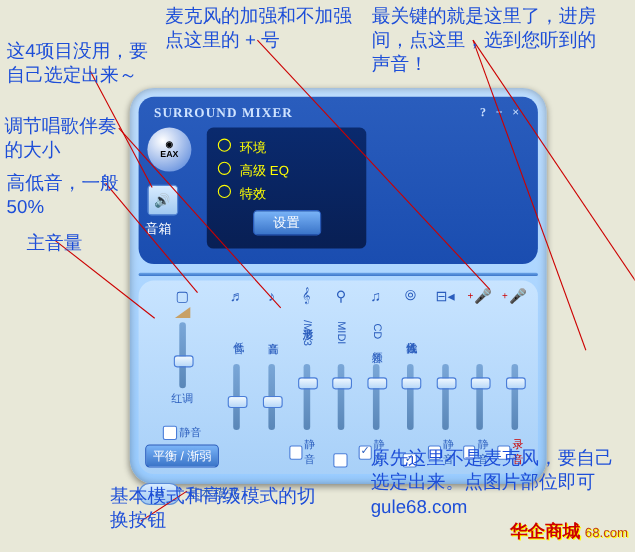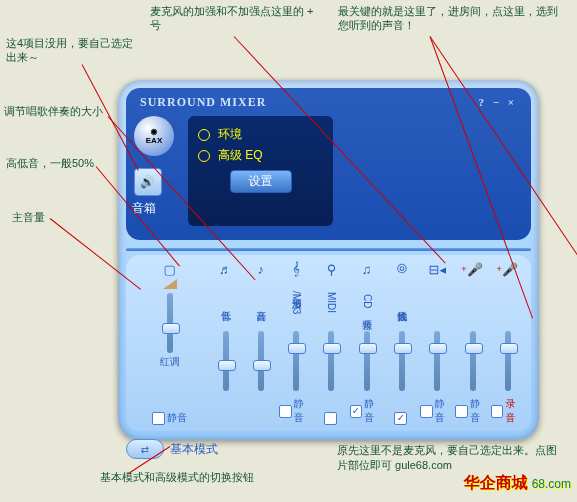--- a/index.html
+++ b/index.html
@@ -1,26 +1,26 @@
 <!DOCTYPE html>
 <html><head>
 <meta charset="utf-8">
 <style>
 body{margin:0;font-family:"Microsoft YaHei",SimSun,sans-serif;background:#e8e8d8;width:577px;height:502px;position:relative;overflow:hidden;font-size:12px}
-.anno{position:absolute;color:#14532d;font-size:11px;line-height:1.3;z-index:10}
+.anno{position:absolute;color:#1d4ed8;font-size:17px;line-height:1.3;z-index:10}
 .line{position:absolute;background:#c00;z-index:5;pointer-events:none}
-.mixer{position:absolute;left:118px;top:80px;width:421px;height:360px;background:linear-gradient(#bfdfff,#9cf);border-radius:22px;box-shadow:inset 0 0 8px rgba(0,0,0,.3),0 2px 6px rgba(0,0,0,.4)}
+.mixer{position:absolute;left:118px;top:80px;width:379px;height:360px;background:linear-gradient(#bfdfff,#9cf);border-radius:22px;box-shadow:inset 0 0 8px rgba(0,0,0,.3),0 2px 6px rgba(0,0,0,.4)}
 .top-panel{margin:8px;background:linear-gradient(#2a5dbd,#1a4db0);border-radius:14px;height:152px;position:relative;color:#fff}
 .title-bar{height:20px;padding:4px 14px;font:bold 12px Verdana;letter-spacing:1px;color:#cfe3ff;display:flex;align-items:center}
 .win-btns{margin-left:auto;color:#cfe3ff;font-size:11px;letter-spacing:3px}
 .eax{position:absolute;left:8px;top:28px;width:40px;height:40px;border-radius:50%;background:radial-gradient(circle at 35% 30%,#fff,#4a7dd8);display:flex;align-items:center;justify-content:center;color:#000;font:bold 8px Arial;flex-direction:column}
 .speaker-btn{position:absolute;left:8px;top:80px;width:26px;height:26px;background:linear-gradient(#d8ecff,#a0c8f0);border:1px solid #5a8cd8;border-radius:4px;display:flex;align-items:center;justify-content:center}
 .speaker-lbl{position:absolute;left:6px;top:112px;color:#fff;font-size:12px}
 .env-box{position:absolute;left:62px;top:28px;width:145px;height:110px;background:linear-gradient(#0a2a6e,#081f54);border-radius:6px;padding:6px 10px;box-sizing:border-box}
-.radio-row{display:flex;align-items:center;margin:4px 0;color:#ff0;font-size:12px;cursor:pointer}
+.radio-row{display:flex;align-items:flex-start;margin:4px 0;color:#ff0;font-size:12px;cursor:pointer}
 .radio-row .dot{width:10px;height:10px;border-radius:50%;border:1px solid #ff0;margin-right:8px;display:inline-block}
 .radio-row.sel .dot::after{content:"";display:block;width:4px;height:4px;background:#ff0;border-radius:50%;margin:3px}
 .btn-set{text-align:center;margin-top:6px}
 .btn-set button{background:linear-gradient(#7ab4f8,#3a74c8);color:#fff;border:1px solid #2a5dbd;border-radius:4px;padding:2px 18px;font-size:12px}
 .fx-box{position:absolute;right:8px;top:28px;width:192px;height:110px;background:#fff;border:1px solid #1a4db0;border-radius:4px;padding:4px 8px;color:#000;font:12px monospace;box-sizing:border-box}
 .plus{position:absolute;right:212px;top:26px;color:#fff;font:bold 14px Arial;cursor:pointer}
 .divider{margin:2px 8px;height:3px;background:linear-gradient(#6aa4e8,#3a74c8);border-radius:2px}
 .sliders{margin:4px 8px 8px;background:linear-gradient(#c8e4ff,#a8d0f8);border-radius:14px;height:176px;padding:6px;box-sizing:border-box;display:flex;gap:1px}
 .chan{flex:1;display:flex;flex-direction:column;align-items:center;min-width:0}
 .chan.wide{flex:2.2}
@@ -34,29 +34,29 @@
 .mute-row{display:flex;align-items:center;gap:2px;margin-top:auto}
 .chk{width:11px;height:11px;background:#fff;border:1px solid #4a7dd8;border-radius:2px;display:inline-block;font-size:9px;line-height:9px;text-align:center;color:#2a5dbd}
 .mute-row span{font-size:10px;color:#2a5dbd}
 .mute-row.rec span{color:#c00}
 .adv-btn{background:linear-gradient(#7ab4f8,#3a74c8);color:#fff;border:1px solid #2a5dbd;border-radius:4px;padding:2px 6px;font-size:11px;margin-top:4px}
 .bottom-bar{margin:4px 8px;display:flex;align-items:center;gap:6px}
 .mode-btn{width:36px;height:18px;background:linear-gradient(#d8ecff,#a0c8f0);border:1px solid #5a8cd8;border-radius:10px;font-size:10px;color:#2a5dbd;display:flex;align-items:center;justify-content:center;cursor:pointer}
 .mode-lbl{font-size:12px;color:#2a5dbd}
 .brand{margin-left:auto;font:italic bold 14px Arial;color:#2a5dbd;letter-spacing:1px}
 .watermark{position:absolute;right:6px;bottom:8px;color:#c00;font:bold 16px KaiTi,serif;text-shadow:1px 1px #ff0}
-.watermark .url{font:12px Arial;color:#0f766e}
+.watermark .url{font:12px Arial;color:#c2410c}
 </style>
 </head>
 <body>
 
 <div class="anno" style="left:6px;top:36px;width:130px">这4项目没用，要自己选定出来～</div>
 <div class="anno" style="left:4px;top:104px;width:110px">调节唱歌伴奏的大小</div>
 <div class="anno" style="left:6px;top:156px;width:110px">高低音，一般50%</div>
-<div class="anno" style="left:12px;top:210px">主音量</div>
+<div class="anno" style="left:24px;top:210px">主音量</div>
 <div class="anno" style="left:150px;top:4px;width:170px">麦克风的加强和不加强点这里的 + 号</div>
 <div class="anno" style="left:338px;top:4px;width:220px">最关键的就是这里了，进房间，点这里，选到您听到的声音！</div>
 <div class="anno" style="left:100px;bottom:18px;width:200px">基本模式和高级模式的切换按钮</div>
 <div class="anno" style="right:10px;bottom:30px;width:230px">原先这里不是麦克风，要自己选定出来。点图片部位即可 gule68.com</div>
 
 <div class="line" style="left:82px;top:64px;width:120px;height:1px;transform:rotate(62deg);transform-origin:left"></div>
 <div class="line" style="left:50px;top:218px;width:115px;height:1px;transform:rotate(38deg);transform-origin:left"></div>
 <div class="line" style="left:96px;top:166px;width:130px;height:1px;transform:rotate(50deg);transform-origin:left"></div>
 <div class="line" style="left:108px;top:116px;width:220px;height:1px;transform:rotate(48deg);transform-origin:left"></div>
 <div class="line" style="left:234px;top:36px;width:310px;height:1px;transform:rotate(47deg);transform-origin:left"></div>
@@ -79,38 +79,43 @@
     <span class="plus">+</span>
     <div class="env-box">
       <div class="radio-row">
           <span class="dot"></span>
           <span>环境</span>
         </div>
       <div class="radio-row">
           <span class="dot"></span>
           <span>高级 EQ</span>
         </div>
+      <div class="radio-row">
+          <span class="dot"></span>
+          <span>特效</span>
+        </div>
       <div class="btn-set"><button>设置</button></div>
     </div>
   </div>
   <div class="divider"></div>
   <div class="sliders" id="sliders">
       <div class="chan wide">
         <div class="icon">▢</div>
         <div class="vol-icon">
           <div class="tri"></div>
         </div>
         <div class="track">
           <div class="thumb" style="top:50%"></div>
         </div>
         <div class="lbl-h">红调</div>
         <div class="mute-row">
           <span class="chk"></span>
           <span>静音</span>
         </div>
+        <button class="adv-btn">平衡 / 渐弱</button>
       </div>
       <div class="chan">
         <div class="icon">♬</div>
         <div class="lbl">低音</div>
         <div class="track">
           <div class="thumb" style="top:48%"></div>
         </div>
         <div class="mute-row">
           <span></span>
         </div>

